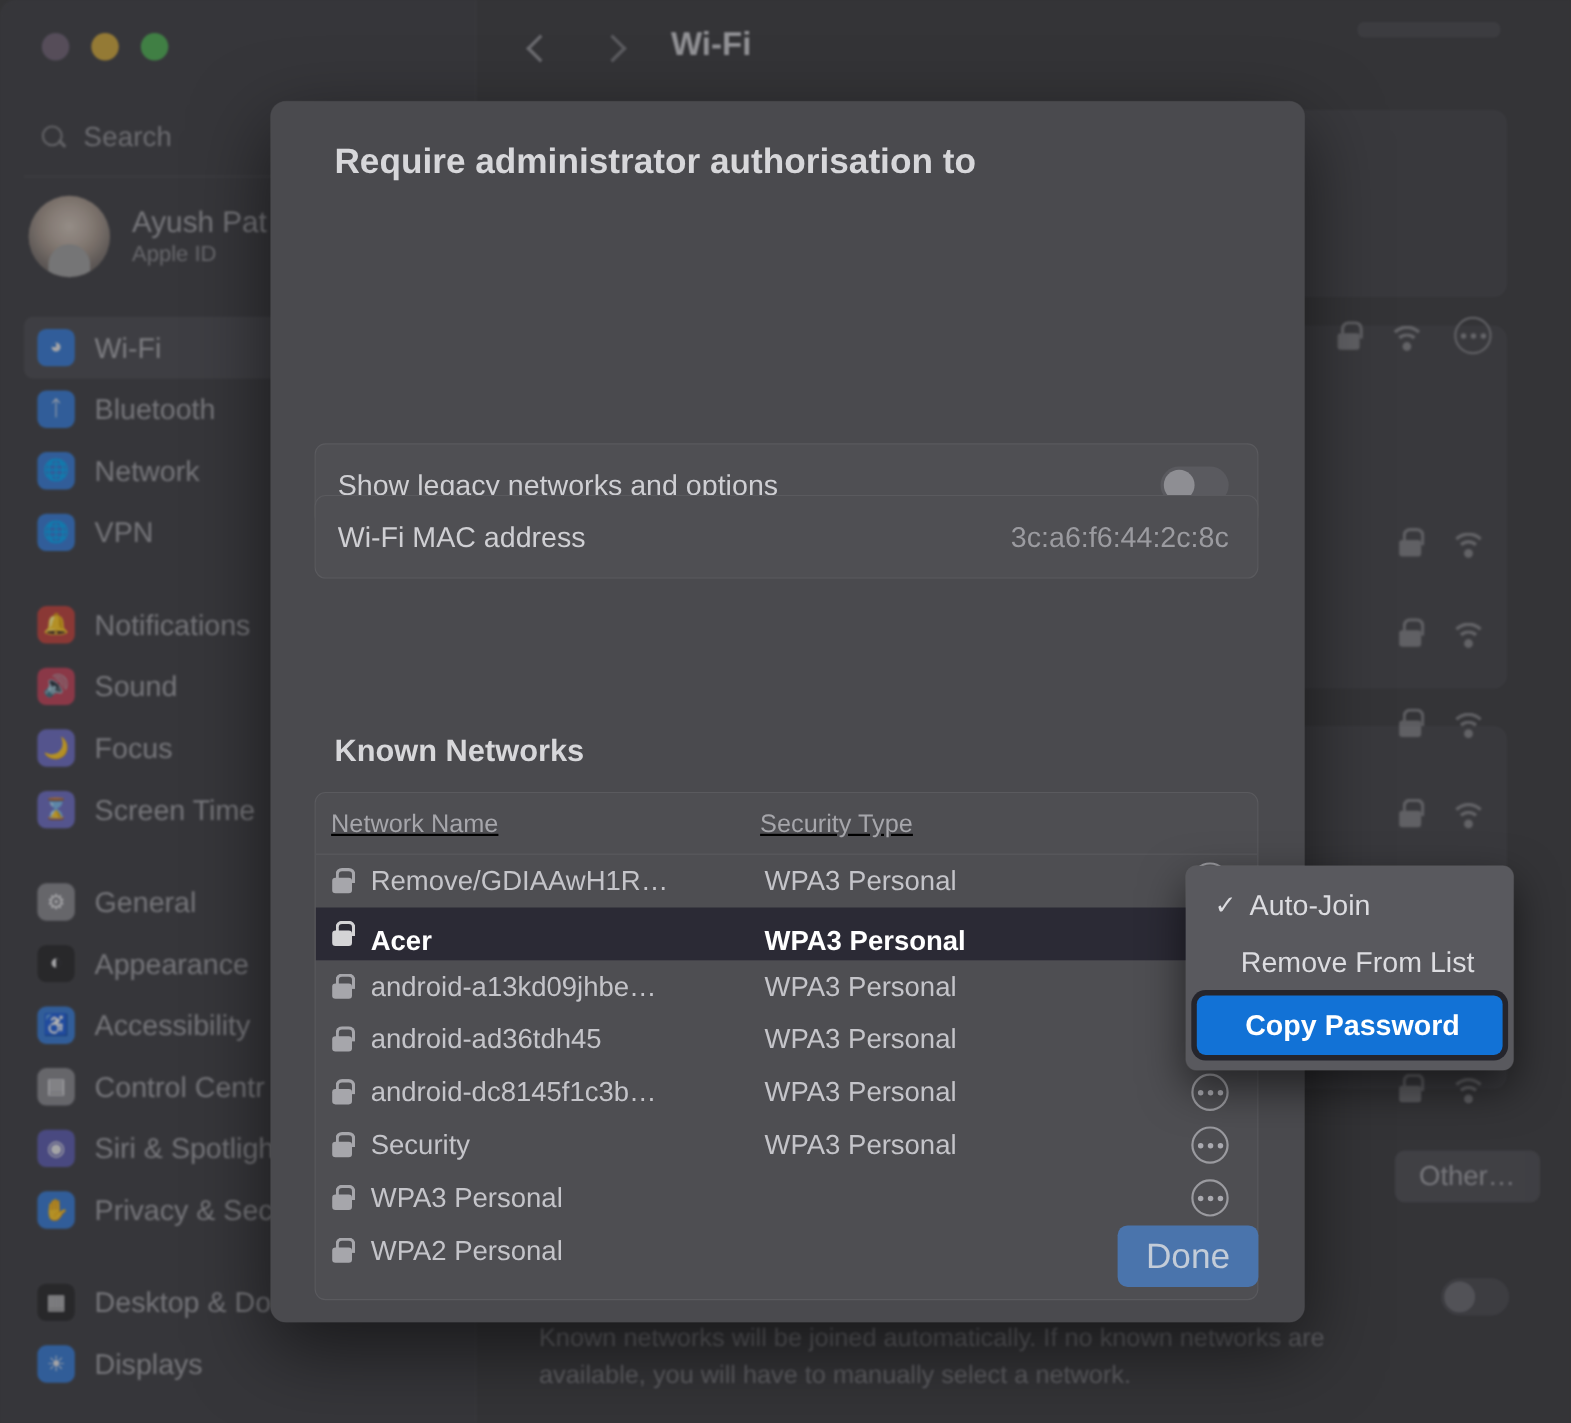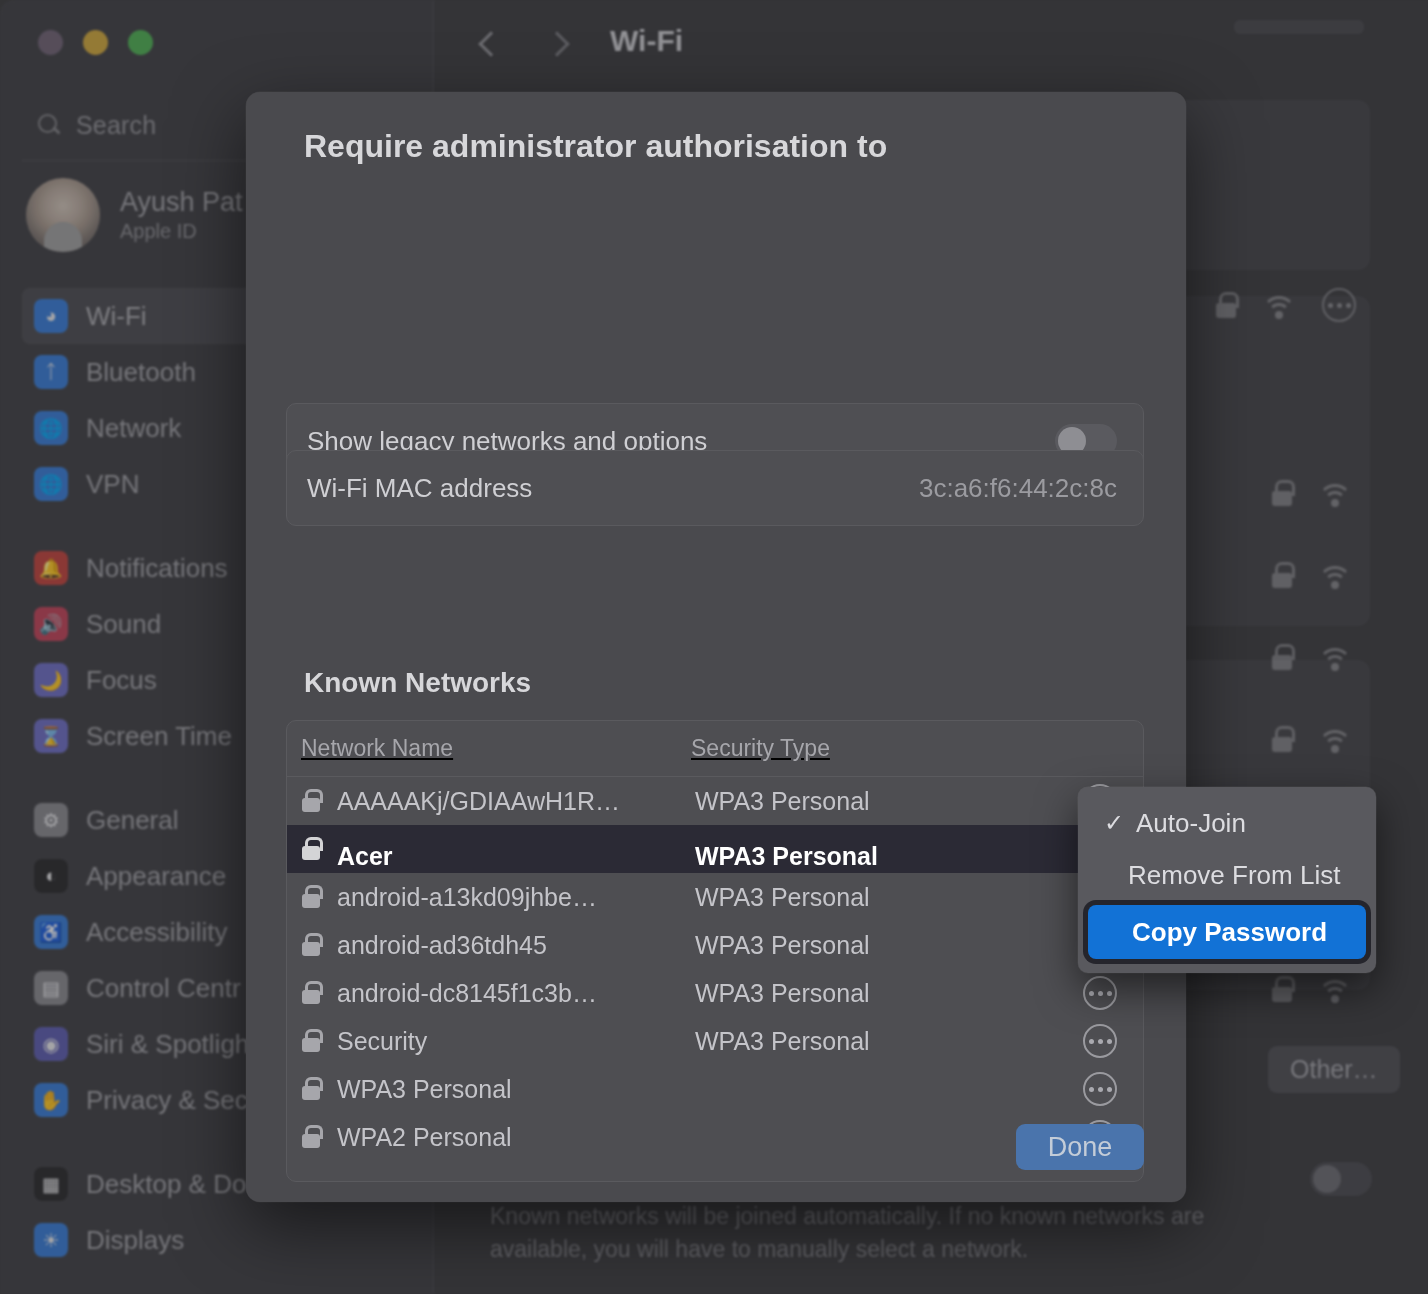--- a/index.html
+++ b/index.html
@@ -170,23 +170,23 @@
   .tname { width:358px; color:#c4c4c9; font-size:25px; white-space:nowrap; overflow:hidden; }
   .tsec  { color:#c4c4c9; font-size:25px; }
   .trow.selected .tname, .trow.selected .tsec { color:#ffffff; font-weight:700;margin-top:14px; }
   .tdots { position:absolute; right:26px; width:34px; height:34px; border:2.4px solid #9a9a9f;
            border-radius:50%; display:flex; align-items:center; justify-content:center; gap:4px; }
   .tdots b { width:5px; height:5px; border-radius:50%; background:#aaaab0; display:block; }
   .trow.selected .tdots { border-color:#ffffff; }
   .trow.selected .tdots b { background:#ffffff; }
 
   .done-btn {
-    position:absolute; right:42px; bottom:32px; width:128px; height:46px;
+    position:absolute; right:42px; bottom:32px; width:128px; height:56px;
     background:#4a74ac; color:#c3ccd8; border-radius:9px;
-    display:flex; align-items:center; justify-content:center; font-size:27px;
+    display:flex; align-items:center; justify-content:center; font-size:32px;
   }
 
   
   .ctxmenu {
     position:absolute; left:1078px; top:787px; width:298px;
     background:#59595e; border-radius:10px; padding:10px 0;
     box-shadow: 0 16px 40px rgba(0,0,0,.55), 0 0 0 .5px rgba(255,255,255,.10);
   }
   .mi { height:52px; display:flex; align-items:center; padding-left:26px;
         color:#dcdce0; font-size:26px; position:relative; }
@@ -398,21 +398,21 @@
     <div class="kn-title">Known Networks</div>
 
     <div class="table">
       <div class="thead">
         <span class="th-name">Network Name</span>
         <span class="th-sec">Security Type</span>
       </div>
 
       <div class="trow">
         <span class="tlock"></span>
-        <span class="tname">AAAAAKj/GDIAAwH1R…</span>
+        <span class="tname">Remove/GDIAAwH1R…</span>
         <span class="tsec">WPA3 Personal</span>
         <span class="tdots">
             <b></b>
             <b></b>
             <b></b>
           </span>
       </div>
       <div class="trow selected">
         <span class="tlock"></span>
         <span class="tname">Acer</span>

